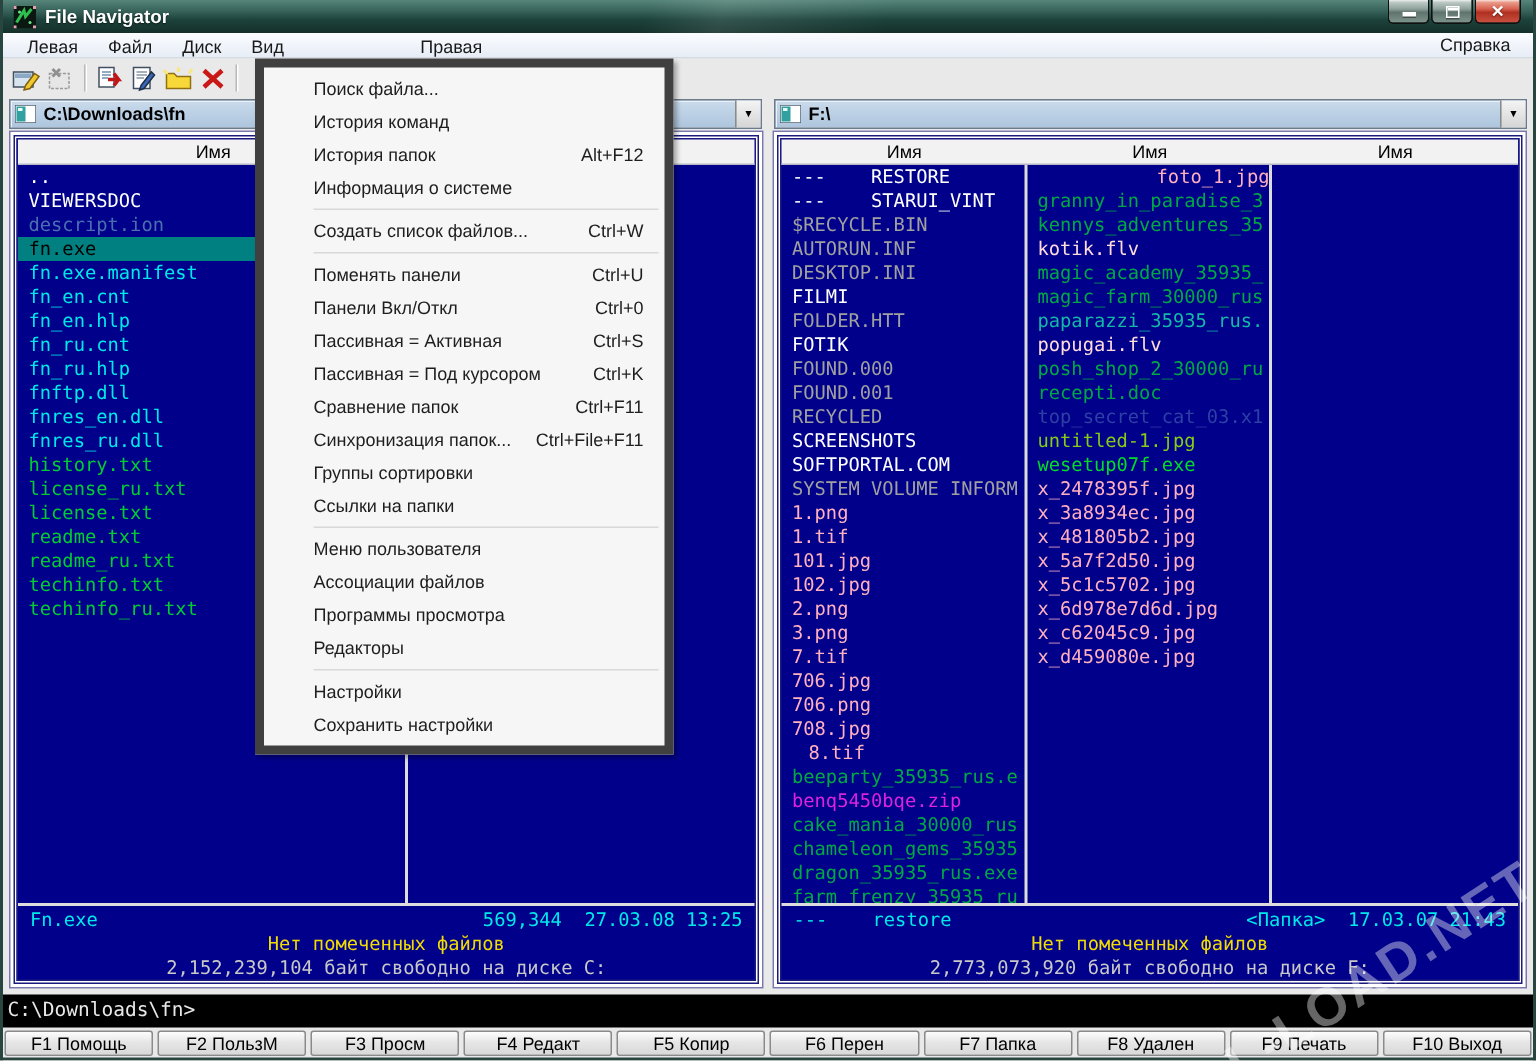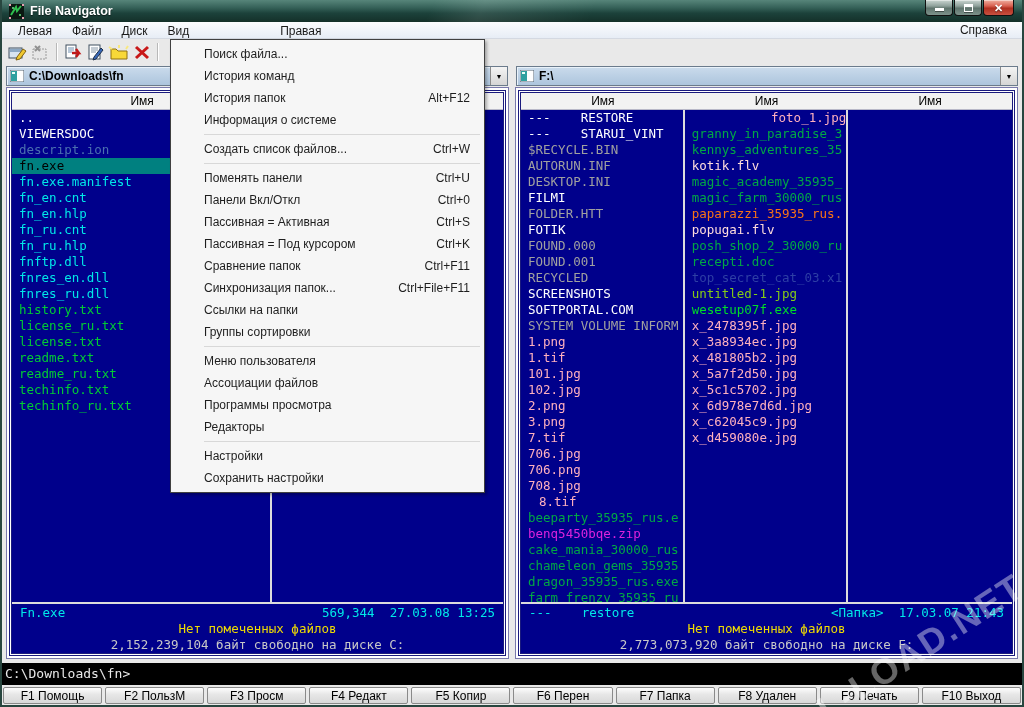--- a/index.html
+++ b/index.html
@@ -67,22 +67,22 @@
   .info3 { height:16px; line-height:16px; text-align:center; color:#C8C8C8; white-space:pre; }
 
   
   .cmdline { flex:0 0 22px; margin-top:2px; background:#000; color:#E8E8E8;
     font-family:"DejaVu Sans Mono",monospace; font-size:13px; line-height:22px; padding-left:3px; white-space:pre; }
   .fbar { flex:0 0 20px; display:flex; gap:3px; padding:2px 1px 1px 1px; }
   .fkey { flex:1; background:linear-gradient(#FDFDFD,#E6E6E6 45%,#D9D9D9); border:1px solid #8A8A8A;
     border-radius:2px; font-size:12px; color:#000; display:flex; align-items:center; justify-content:center; }
 
   
-  .dropdown { position:absolute; left:168px; top:39px; width:315px; background:#F6F6F6;
-    border:1px solid #404040; box-shadow:2px 2px 3px rgba(0,0,0,.3); padding:3px 0; z-index:50; }
+  .dropdown { position:absolute; left:168px; top:39px; width:279px; background:#F6F6F6;
+    border:6px solid #404040; box-shadow:2px 2px 3px rgba(0,0,0,.3); padding:3px 0; z-index:50; }
   .menu-item { height:22px; display:flex; align-items:center; padding:0 14px 0 33px; font-size:12px; color:#1E1E1E; }
   .mi-shortcut { margin-left:auto; }
   .menu-item.sep { height:7px; position:relative; pointer-events:none; }
   .menu-item.sep::after { content:""; position:absolute; left:33px; right:4px; top:3px; border-top:1px solid #D8D8D8; }
 
   
   .watermark { position:absolute; right:-22px; bottom:22px; transform:rotate(-33deg);
     font-size:36px; font-weight:bold; letter-spacing:2px; color:rgba(255,255,255,.40);
     z-index:40; pointer-events:none; }
 </style>
@@ -282,21 +282,21 @@
                 <div class="frow" style="color: rgb(0, 168, 68);">farm_frenzy_35935_ru</div>
               </div>
           <div class="col rcol">
 
           <div class="frow" style="color: rgb(255, 176, 190); text-align: right;">foto_1.jpg</div>
                 <div class="frow" style="color: rgb(0, 168, 68);">granny_in_paradise_3</div>
                 <div class="frow" style="color: rgb(0, 168, 68);">kennys_adventures_35</div>
                 <div class="frow" style="color: rgb(255, 220, 220);">kotik.flv</div>
                 <div class="frow" style="color: rgb(0, 168, 68);">magic_academy_35935_</div>
                 <div class="frow" style="color: rgb(0, 168, 68);">magic_farm_30000_rus</div>
-                <div class="frow" style="color: #f97316;">paparazzi_35935_rus.</div>
+                <div class="frow" style="color: #14b8a6;">paparazzi_35935_rus.</div>
                 <div class="frow" style="color: rgb(255, 220, 220);">popugai.flv</div>
                 <div class="frow" style="color: rgb(0, 168, 68);">posh_shop_2_30000_ru</div>
                 <div class="frow" style="color: rgb(0, 168, 68);">recepti.doc</div>
                 <div class="frow" style="color: rgb(46, 63, 165);">top_secret_cat_03.x1</div>
                 <div class="frow" style="color: #84cc16;">untitled-1.jpg</div>
                 <div class="frow" style="color: rgb(0, 220, 40);">wesetup07f.exe</div>
                 <div class="frow" style="color: rgb(255, 176, 190);">x_2478395f.jpg</div>
                 <div class="frow" style="color: rgb(255, 176, 190);">x_3a8934ec.jpg</div>
                 <div class="frow" style="color: rgb(255, 176, 190);">x_481805b2.jpg</div>
                 <div class="frow" style="color: rgb(255, 176, 190);">x_5a7f2d50.jpg</div>
@@ -387,25 +387,25 @@
       </div>
       <div class="menu-item">
         <span class="mi-label">Сравнение папок</span>
         <span class="mi-shortcut">Ctrl+F11</span>
       </div>
       <div class="menu-item">
         <span class="mi-label">Синхронизация папок...</span>
         <span class="mi-shortcut">Ctrl+File+F11</span>
       </div>
       <div class="menu-item">
+        <span class="mi-label">Группы сортировки</span>
+        <span class="mi-shortcut"></span>
+      </div>
+      <div class="menu-item">
         <span class="mi-label">Ссылки на папки</span>
-        <span class="mi-shortcut"></span>
-      </div>
-      <div class="menu-item">
-        <span class="mi-label">Группы сортировки</span>
         <span class="mi-shortcut"></span>
       </div>
       <div class="menu-item sep">
         <span class="mi-label"></span>
         <span class="mi-shortcut"></span>
       </div>
       <div class="menu-item">
         <span class="mi-label">Меню пользователя</span>
         <span class="mi-shortcut"></span>
       </div>

